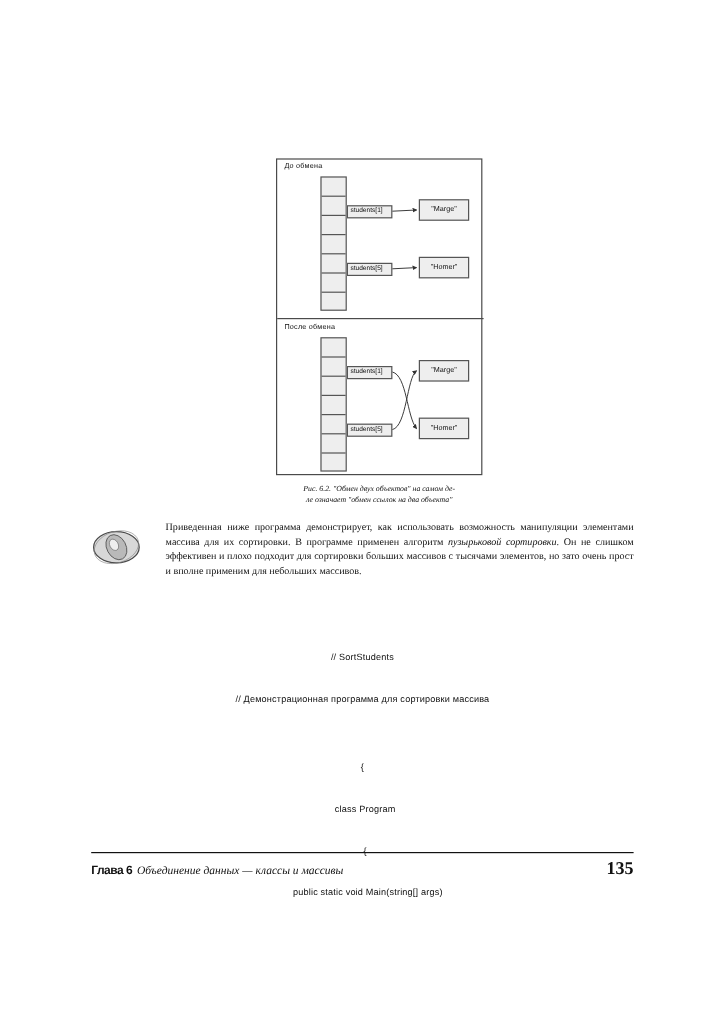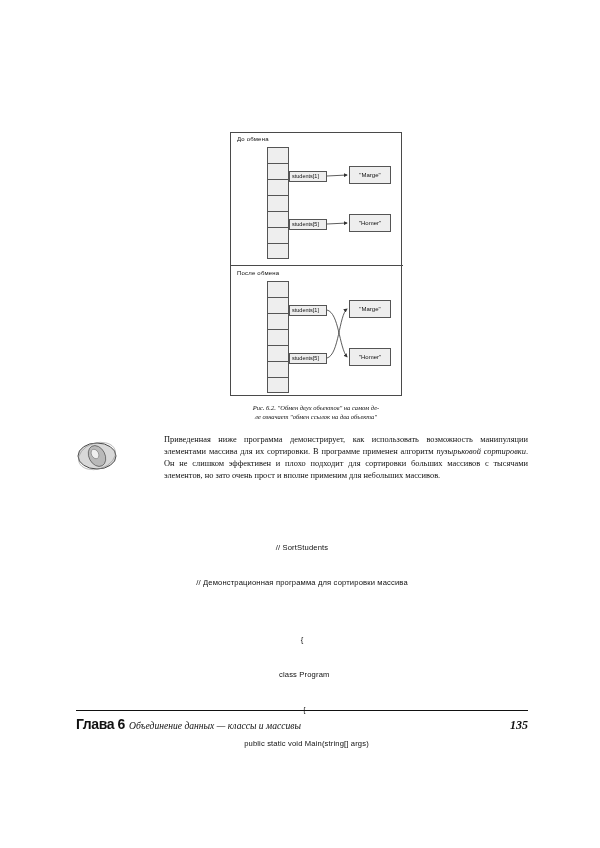--- a/index.html
+++ b/index.html
@@ -123,21 +123,21 @@
     width: 452px;
   }
   .note-icon {
     position: absolute;
     left: 0;
     top: 2px;
     width: 42px;
     height: 40px;
   }
   .note-text {
-    margin-left: 88px;
+    margin-left: 62px;
     font-size: 8.4px;
     line-height: 1.42;
     text-align: justify;
     font-family: "Liberation Serif", serif;
     color: #101010;
   }
   .note-text i { font-style: italic; }
 
   
   .code {
@@ -171,28 +171,27 @@
   .footer-left {
     font-size: 9.6px;
     font-style: italic;
     font-family: "Liberation Serif", serif;
     color: #111;
   }
   .footer-chapter {
     font-weight: bold;
     font-style: normal;
     font-family: "Liberation Sans", sans-serif;
-    font-size: 14px;
+    font-size: 10px;
     letter-spacing: -0.4px;
     margin-right: 4px;
   }
   .footer-page {
-    font-size: 12px;
+    font-size: 15px;
     font-weight: bold;
-    font-style: italic;
     font-family: "Liberation Serif", serif;
     color: #111;
   }
 </style>
 </head>
 <body>
 
 <div class="page">
 
   <div class="figure-wrap">

